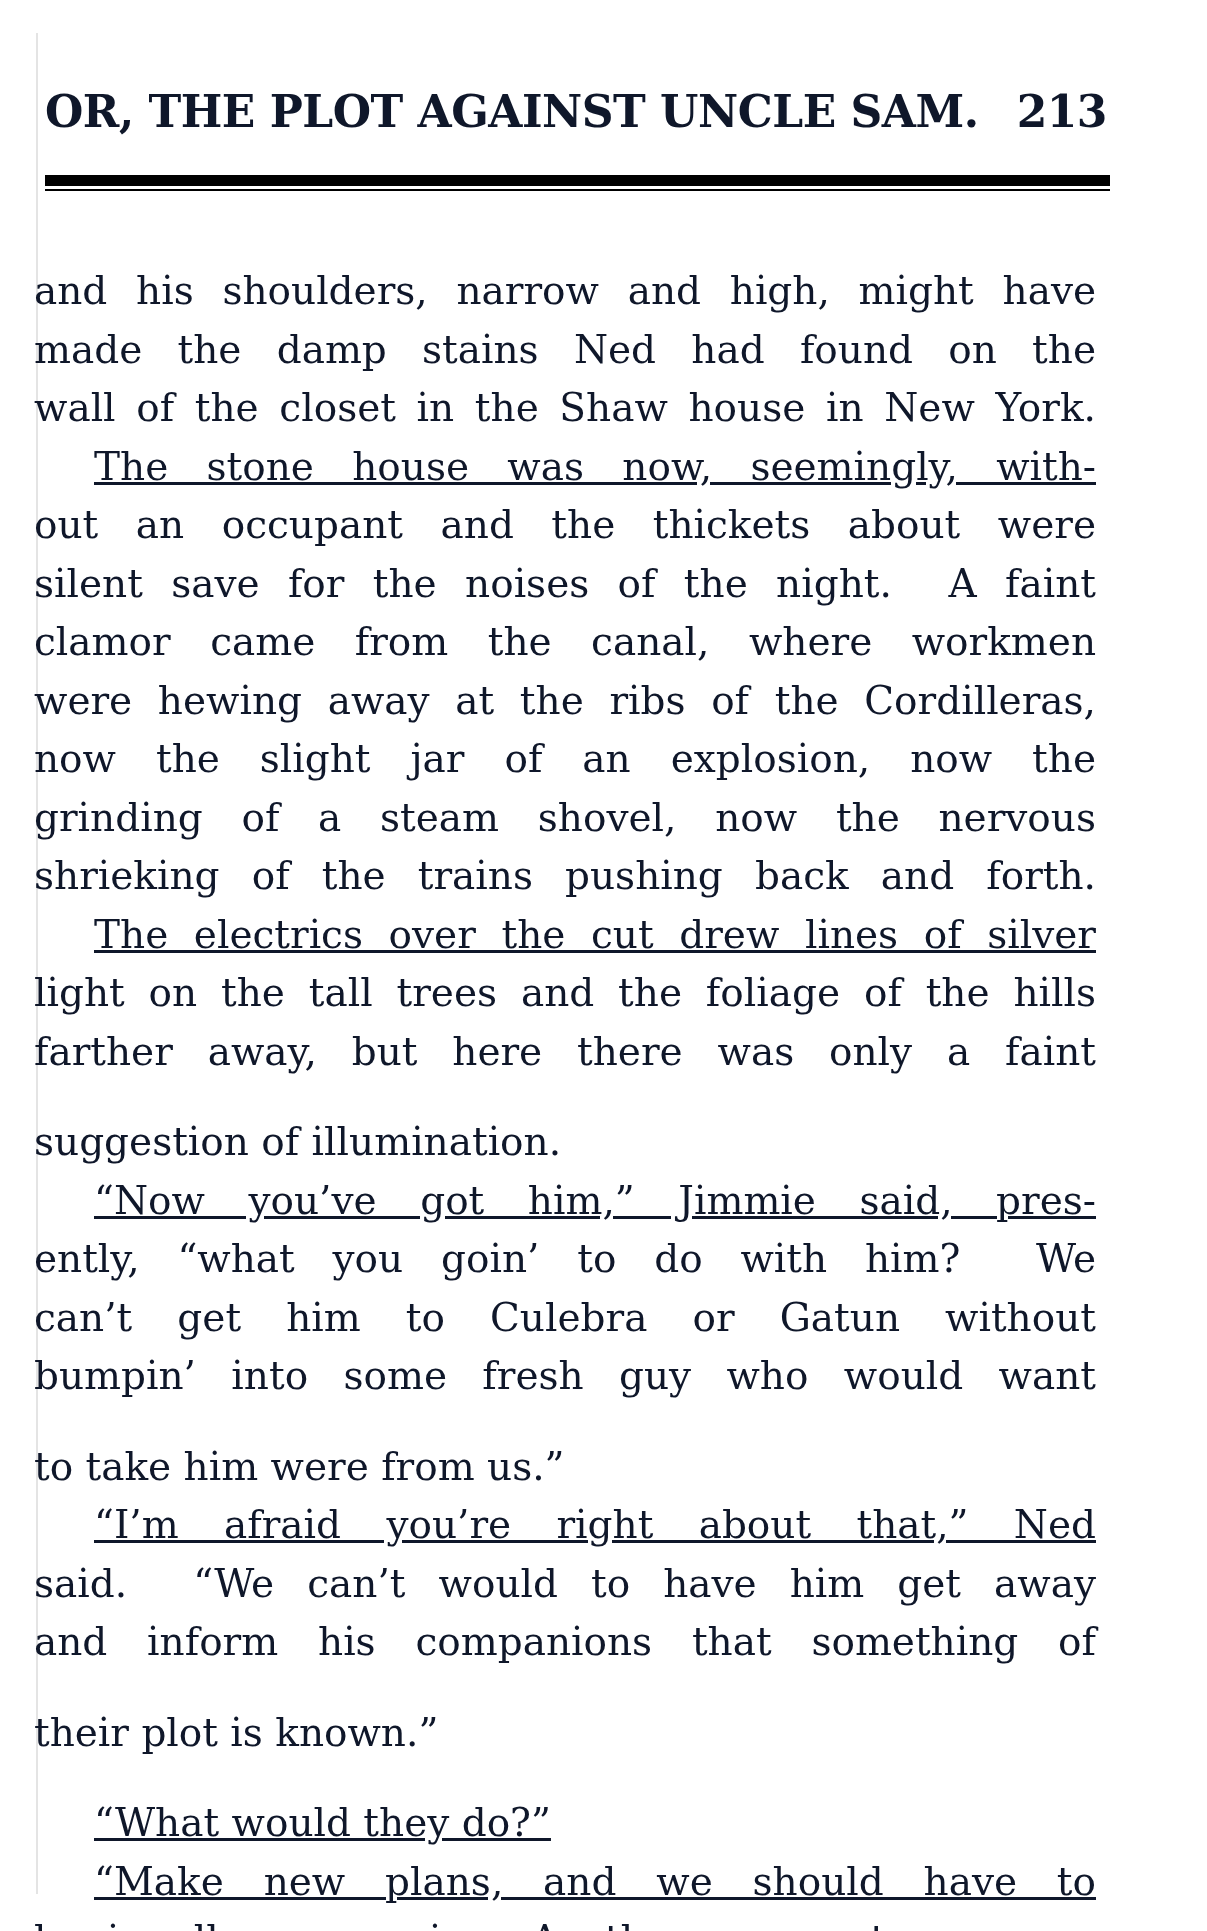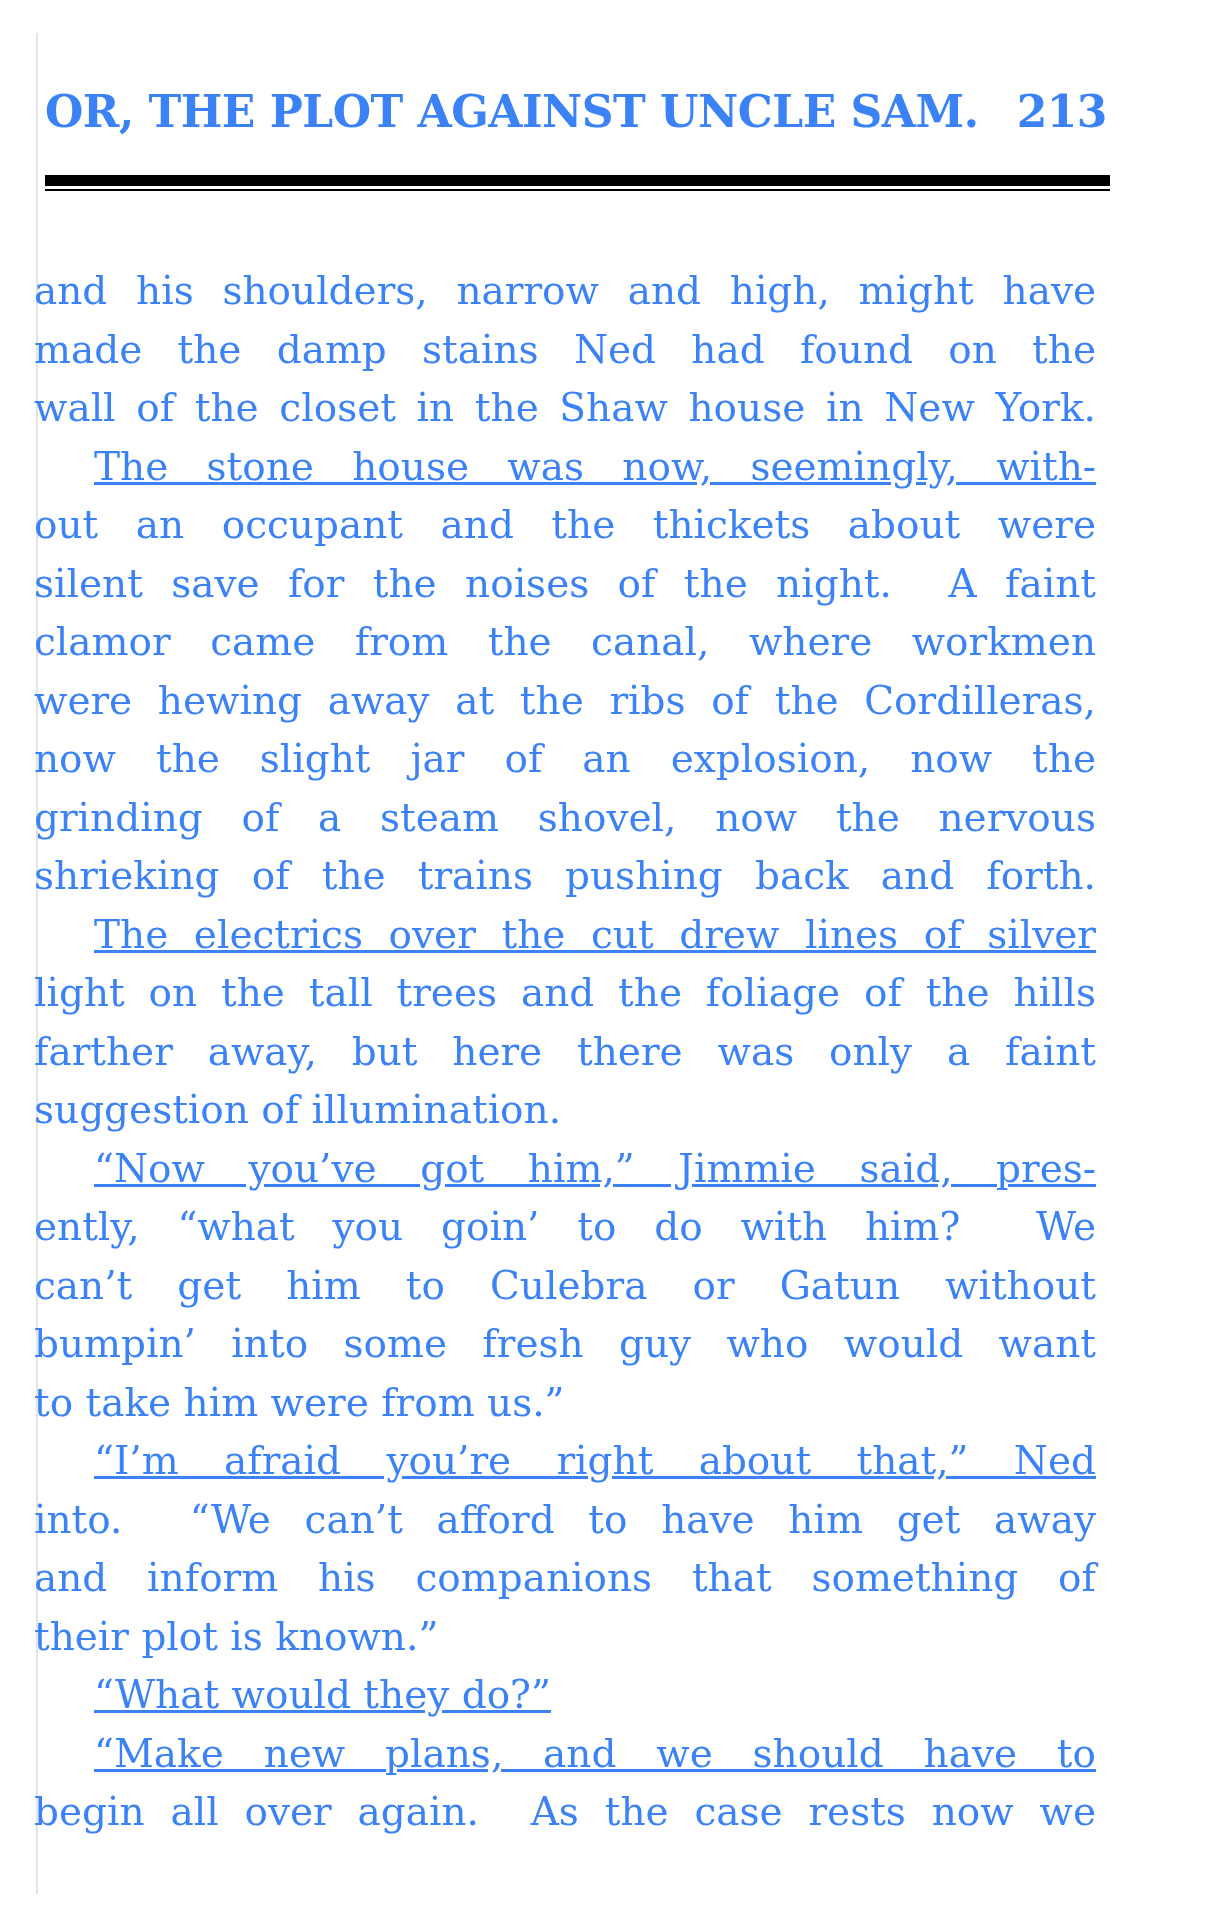--- a/index.html
+++ b/index.html
@@ -7,21 +7,21 @@
     padding: 0;
     background: #ffffff;
   }
   .page {
     position: relative;
     width: 1207px;
     height: 1931px;
     background: #ffffff;
     overflow: hidden;
     font-family: "DejaVu Serif", "Liberation Serif", serif;
-    color: #3b82f6;
+    color: #0f172a;
   }
   .edge-line {
     position: absolute;
     left: 36px;
     top: 33px;
     width: 2px;
     height: 1861px;
     background: #e4e4e4;
   }
   .header {
@@ -64,20 +64,21 @@
   }
   .ln {
     height: 58.5px;
     white-space: pre-wrap;
     text-align: justify;
     text-align-last: justify;
   }
   .ln.noju {
     text-align: right;
     text-align-last: left;
+    margin-top: 32px;
   }
   .ln.ind {
     padding-left: 60px;
     text-decoration: underline;
   }
 </style>
 </head>
 <body>
 
 <div class="page">
@@ -106,20 +107,20 @@
       <div class="ln ind">The electrics over the cut drew lines of silver</div>
       <div class="ln">light on the tall trees and the foliage of the hills</div>
       <div class="ln">farther away, but here there was only a faint</div>
       <div class="ln noju">suggestion of illumination.</div>
       <div class="ln ind">“Now you’ve got him,” Jimmie said, pres-</div>
       <div class="ln">ently, “what you goin’ to do with him?  We</div>
       <div class="ln">can’t get him to Culebra or Gatun without</div>
       <div class="ln">bumpin’ into some fresh guy who would want</div>
       <div class="ln noju">to take him were from us.”</div>
       <div class="ln ind">“I’m afraid you’re right about that,” Ned</div>
-      <div class="ln">into.  “We can’t afford to have him get away</div>
+      <div class="ln">said.  “We can’t would to have him get away</div>
       <div class="ln">and inform his companions that something of</div>
       <div class="ln noju">their plot is known.”</div>
       <div class="ln ind noju">“What would they do?”</div>
       <div class="ln ind">“Make new plans, and we should have to</div>
       <div class="ln">begin all over again.  As the case rests now we</div>
     </div>
 </div>
 
 </body></html>

